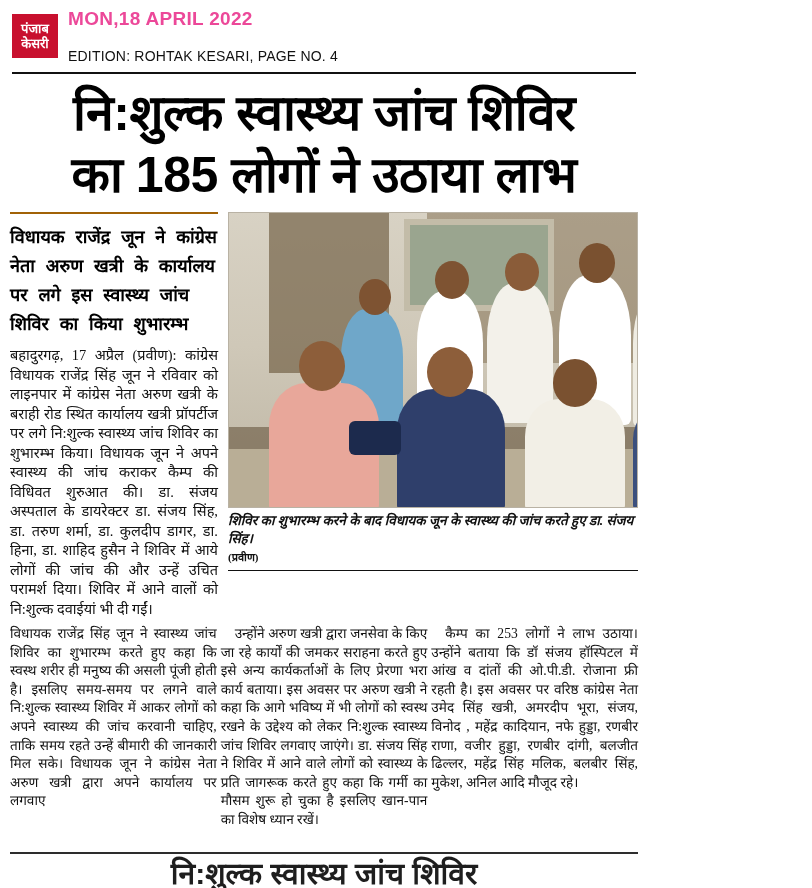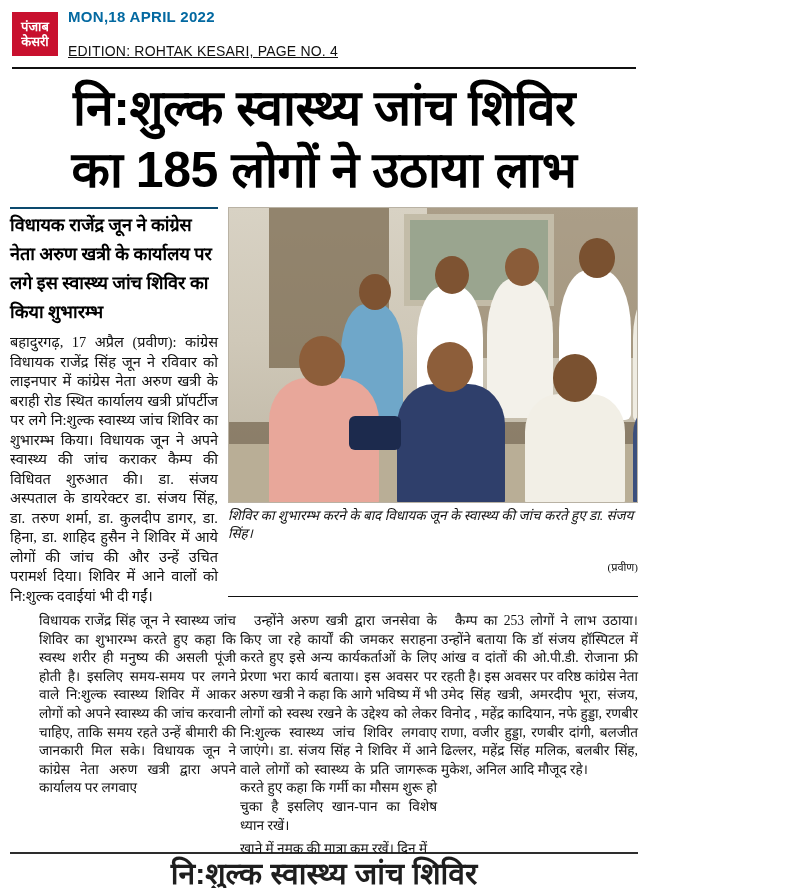--- a/index.html
+++ b/index.html
@@ -15,22 +15,22 @@
 
   
   .masthead{display:flex;align-items:center;padding:8px 2px 4px 2px;}
   .logo{
     width:46px;height:44px;background:#c8102e;color:#fff;
     display:flex;flex-direction:column;align-items:center;justify-content:center;
     font-family:"Liberation Sans", sans-serif;font-weight:bold;font-size:13px;line-height:15px;
     letter-spacing:0px;
   }
   .mast-text{margin-left:10px;font-family:"Liberation Sans", sans-serif;}
-  .mast-line1{font-size:15px;font-weight:bold;letter-spacing:.3px;color:#0369a1;}
-  .mast-line2{font-size:14px;letter-spacing:.2px;color:#111;margin-top:18px;text-decoration:underline;}
+  .mast-line1{font-size:19px;font-weight:bold;letter-spacing:.3px;color:#ec4899;}
+  .mast-line2{font-size:14px;letter-spacing:.2px;color:#111;margin-top:18px;}
 
   .rule{height:2px;background:#111;margin:4px 2px 0 2px;}
 
   
   .headline{
     text-align:center;
     font-family:"Liberation Sans", sans-serif;
     font-weight:bold;
     font-size:50px;
     line-height:62px;
@@ -39,27 +39,27 @@
     color:#000;
   }
   .headline span{display:block;}
 
   
   .content{display:flex;margin-top:6px;}
   .left-col{width:218px;padding-right:10px;box-sizing:border-box;}
   .right-col{flex:1;}
 
   .subhead{
-    font-family:Liberation Serif, serif;
+    font-family:Liberation Mono, monospace;
     font-weight:bold;
     font-size:18px;
     line-height:29px;
     color:#000;
-    border-top:2px solid #0c4a6e;
-    padding-top:2px;
+    border-top:2px solid #a16207;
+    padding-top:10px;
     margin-bottom:6px;
   }
 
   .lead{
     font-size:14.5px;
     line-height:19.5px;
     text-align:justify;
   }
 
   .photo{
@@ -78,25 +78,26 @@
   .ph-floor{position:absolute;left:0;right:0;bottom:0;height:58px;background:#b9ae96;}
   .person{position:absolute;border-radius:40% 40% 6px 6px;}
   .p-head{position:absolute;border-radius:50%;background:#9c6b46;}
 
   .caption{
     font-size:13.5px;
     line-height:18px;
     font-style:italic;
     padding-top:4px;
     border-bottom:1px solid #111;
-    padding-bottom:20px;
+    padding-bottom:4px;
+    font-weight:bold;
   }
-  .credit{font-style:normal;font-size:11px;text-align:right;display:block;margin-top:15px;}
+  .credit{font-style:normal;font-size:11px;display:block;}
 
-  .cols3{display:flex;margin-top:6px;gap:4px;margin-left:29px;}
+  .cols3{display:flex;margin-top:6px;gap:4px;}
   .col{flex:1;font-size:13.6px;line-height:18.6px;text-align:justify;}
   .col p{margin:0 0 5px 0;text-indent:14px;}
   .col p.noind{text-indent:0;}
 
   .bottom-strip{
     position:absolute;left:10px;right:10px;bottom:0;height:34px;
     border-top:2px solid #111;
     overflow:hidden;
     font-family:"Liberation Sans", sans-serif;
     font-weight:bold;font-size:30px;line-height:40px;color:#000;
@@ -177,21 +178,20 @@
       </div>
     </div>
   </div>
 
   <div class="cols3">
     <div class="col">
       <p class="noind">विधायक राजेंद्र सिंह जून ने स्वास्थ्य जांच शिविर का शुभारम्भ करते हुए कहा कि स्वस्थ शरीर ही मनुष्य की असली पूंजी होती है। इसलिए समय-समय पर लगने वाले नि:शुल्क स्वास्थ्य शिविर में आकर लोगों को अपने स्वास्थ्य की जांच करवानी चाहिए, ताकि समय रहते उन्हें बीमारी की जानकारी मिल सके। विधायक जून ने कांग्रेस नेता अरुण खत्री द्वारा अपने कार्यालय पर लगवाए</p>
     </div>
     <div class="col">
       <p>उन्होंने अरुण खत्री द्वारा जनसेवा के किए जा रहे कार्यों की जमकर सराहना करते हुए इसे अन्य कार्यकर्ताओं के लिए प्रेरणा भरा कार्य बताया। इस अवसर पर अरुण खत्री ने कहा कि आगे भविष्य में भी लोगों को स्वस्थ रखने के उद्देश्य को लेकर नि:शुल्क स्वास्थ्य जांच शिविर लगवाए जाएंगे। डा. संजय सिंह ने शिविर में आने वाले लोगों को स्वास्थ्य के प्रति जागरूक करते हुए कहा कि गर्मी का मौसम शुरू हो चुका है इसलिए खान-पान का विशेष ध्यान रखें।</p>
-      <p class="noind">खाने में नमक की मात्रा कम रखें। दिन में</p>
     </div>
     <div class="col">
       <p>कैम्प का 253 लोगों ने लाभ उठाया। उन्होंने बताया कि डॉ संजय हॉस्पिटल में आंख व दांतों की ओ.पी.डी. रोजाना फ्री रहती है। इस अवसर पर वरिष्ठ कांग्रेस नेता उमेद सिंह खत्री, अमरदीप भूरा, संजय, विनोद , महेंद्र कादियान, नफे हुड्डा, रणबीर राणा, वजीर हुड्डा, रणबीर दांगी, बलजीत ढिल्लर, महेंद्र सिंह मलिक, बलबीर सिंह, मुकेश, अनिल आदि मौजूद रहे।</p>
     </div>
   </div>
 
   <div class="bottom-strip">नि:शुल्क स्वास्थ्य जांच शिविर</div>
 
 </div>
 

